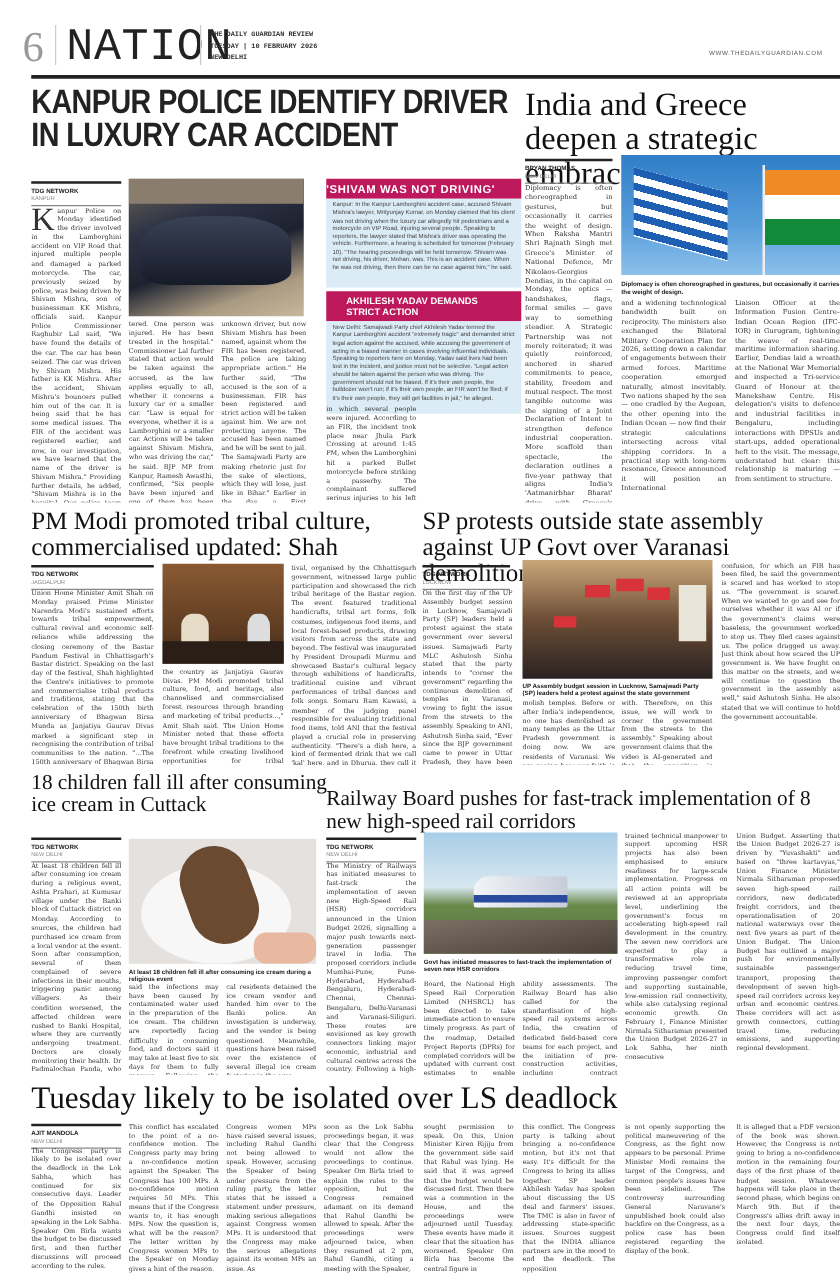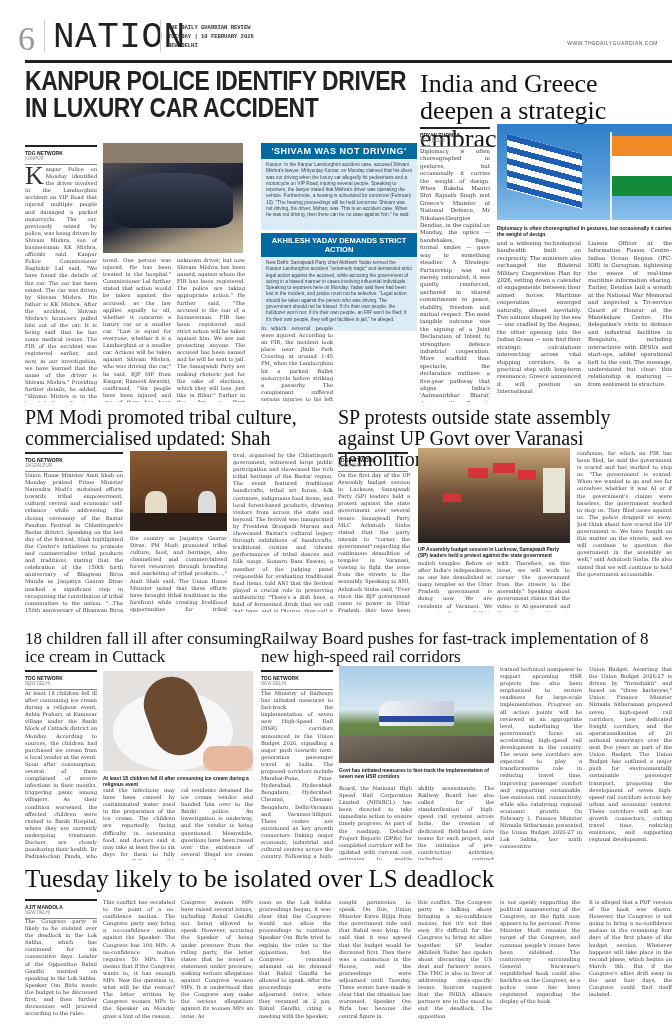--- a/index.html
+++ b/index.html
@@ -17,21 +17,21 @@
 .h-greece{left:420px;top:70px;width:252px;font-size:26px}
 .byline{font-family:"Liberation Sans",sans-serif}
 .byline .rl{height:2px;background:#222;margin-bottom:3px}
 .byline .nm{font-size:5px;font-weight:bold}
 .byline .pl{font-size:4.5px;color:#888;margin-bottom:3px}
 .byline .rl2{height:1px;background:#888}
 .txt{font-size:5.2px;line-height:7.1px;text-align:justify;color:#333}
 .col{position:absolute}
 .img{position:absolute;overflow:hidden}
 .caption{font-family:"Liberation Sans",sans-serif;font-weight:bold;font-size:5px;line-height:6px;color:#222}
-.redbox-h{background:#0369a1;color:#fff;font-family:"Liberation Sans",sans-serif;font-weight:bold;text-align:center}
+.redbox-h{background:#be185d;color:#fff;font-family:"Liberation Sans",sans-serif;font-weight:bold;}
 .bluebox{background:#dcecf7;font-family:"Liberation Sans",sans-serif;font-size:4.8px;line-height:6.3px;color:#444;padding:3px 5px}
 .dropcap{float:left;font-size:26px;line-height:20px;margin-right:2px;font-family:"Liberation Serif",serif}
 </style>
 </head>
 <body>
 
 <div class="abs masthead-num">6</div>
 <div class="abs masthead-div"></div>
 <div class="abs masthead-title">NATION</div>
 <div class="abs masthead-div2"></div>
@@ -59,21 +59,21 @@
   <div style="position:absolute;left:0;top:0;width:140px;height:20px;background:#8a7d6e"></div>
 </div>
 <div class="col txt" style="left:103px;top:257px;width:68px;height:145px;overflow:hidden">tered. One person was injured. He has been treated in the hospital." Commissioner Lal further stated that action would be taken against the accused, as the law applies equally to all, whether it concerns a luxury car or a smaller car. "Law is equal for everyone, whether it is a Lamborghini or a smaller car. Actions will be taken against Shivam Mishra, who was driving the car," he said. BJP MP from Kanpur, Ramesh Awasthi, confirmed, "Six people have been injured and one of them has been admitted to the hospital. Previously, FIR was registered against an</div>
 <div class="col txt" style="left:177px;top:257px;width:68px;height:145px;overflow:hidden">unknown driver, but now Shivam Mishra has been named, against whom the FIR has been registered. The police are taking appropriate action." He further said, "The accused is the son of a businessman. FIR has been registered and strict action will be taken against him. We are not protecting anyone. The accused has been named and he will be sent to jail. The Samajwadi Party are making rhetoric just for the sake of elections, which they will lose, just like in Bihar." Earlier in the day, a First Information Report (FIR) was registered following a Lamborghini car accident on VIP Road in Kanpur on Sunday,</div>
 
 <div class="col" style="left:261px;top:143px;width:156px">
   <div class="redbox-h" style="font-size:9px;padding:3px 0;letter-spacing:0.5px">'SHIVAM WAS NOT DRIVING'</div>
   <div class="bluebox" style="height:71px;overflow:hidden">Kanpur: In the Kanpur Lamborghini accident case, accused Shivam Mishra's lawyer, Mrityunjay Kumar, on Monday claimed that his client was not driving when the luxury car allegedly hit pedestrians and a motorcycle on VIP Road, injuring several people. Speaking to reporters, the lawyer stated that Mishra's driver was operating the vehicle. Furthermore, a hearing is scheduled for tomorrow (February 10). "The hearing proceedings will be held tomorrow. Shivam was not driving, his driver, Mohan, was. This is an accident case. When he was not driving, then there can be no case against him," he said.</div>
 </div>
 <div class="col" style="left:261px;top:233px;width:156px">
-  <div class="redbox-h" style="font-size:7.5px;padding:3px 2px">AKHILESH YADAV DEMANDS STRICT ACTION</div>
+  <div class="redbox-h" style="font-size:7.5px;padding:3px 16px">AKHILESH YADAV DEMANDS STRICT ACTION</div>
   <div class="bluebox" style="height:74px;overflow:hidden">New Delhi: Samajwadi Party chief Akhilesh Yadav termed the Kanpur Lamborghini accident "extremely tragic" and demanded strict legal action against the accused, while accusing the government of acting in a biased manner in cases involving influential individuals. Speaking to reporters here on Monday, Yadav said lives had been lost in the incident, and justice must not be selective. "Legal action should be taken against the person who was driving. The government should not be biased. If it's their own people, the bulldozer won't run; if it's their own people, an FIR won't be filed; if it's their own people, they will get facilities in jail," he alleged.</div>
 </div>
 <div class="col txt" style="left:261px;top:325px;width:72px;height:77px;overflow:hidden">in which several people were injured. According to an FIR, the incident took place near Jhula Park Crossing at around 1:45 PM, when the Lamborghini hit a parked Bullet motorcycle before striking a passerby. The complainant suffered serious injuries to his left leg, ankle, and outer body. The motorcycle was also badly damaged. The case has been registered under relevant sections of BNS 2023, including sections 281, 125(a), 125 (b), and 324(4), and the investigation has been assigned to SI Dinesh Kumar. DCP Central Kanpur Atul Kumar Srivastava confirmed that no arrests have been made so far.</div>
 <div class="col" style="left:340px;top:325px;width:76px;height:77px;overflow:hidden"></div>
 
 <div class="abs h-serif h-greece">India and Greece deepen a strategic embrace</div>
 <div class="col byline" style="left:420px;top:127px;width:70px">
   <div class="rl"></div>
   <div class="nm">BRYAN THOMAS</div>
   <div class="pl">NEW DELHI</div>
@@ -118,21 +118,21 @@
   <div style="position:absolute;left:75px;top:15px;width:22px;height:10px;background:#d8333a"></div>
   <div style="position:absolute;left:100px;top:22px;width:18px;height:10px;background:#d8333a"></div>
   <div style="position:absolute;left:25px;top:45px;width:18px;height:9px;background:#d8333a"></div>
   <div style="position:absolute;left:125px;top:20px;width:22px;height:45px;background:#e9e4d8"></div>
 </div>
 <div class="col caption" style="left:418px;top:546px;width:152px">UP Assembly budget session in Lucknow, Samajwadi Party (SP) leaders held a protest against the state government</div>
 <div class="col txt" style="left:418px;top:560px;width:74px;height:52px;overflow:hidden">molish temples. Before or after India's independence, no one has demolished as many temples as the Uttar Pradesh government is doing now. We are residents of Varanasi. We are seeing how our faith is being toyed</div>
 <div class="col txt" style="left:497px;top:560px;width:73px;height:52px;overflow:hidden">with. Therefore, on this issue, we will work to corner the government from the streets to the assembly." Speaking about government claims that the video is AI-generated and that the opposition is spreading</div>
 <div class="col txt" style="left:577px;top:450px;width:95px;height:162px;overflow:hidden">confusion, for which an FIR has been filed, he said the government is scared and has worked to stop us. "The government is scared. When we wanted to go and see for ourselves whether it was AI or if the government's claims were baseless, the government worked to stop us. They filed cases against us. The police dragged us away. Just think about how scared the UP government is. We have fought on this matter on the streets, and we will continue to question the government in the assembly as well," said Ashutosh Sinha. He also stated that we will continue to hold the government accountable.</div>
 
-<div class="abs h-serif" style="left:25px;top:630px;width:240px;font-size:17px">18 children fall ill after consuming ice cream in Cuttack</div>
+<div class="abs h-serif" style="left:25px;top:617px;width:240px;font-size:17px">18 children fall ill after consuming ice cream in Cuttack</div>
 <div class="col byline" style="left:25px;top:670px;width:72px">
   <div class="rl"></div>
   <div class="nm">TDG NETWORK</div>
   <div class="pl">NEW DELHI</div>
   <div class="rl2"></div>
 </div>
 <div class="col txt" style="left:25px;top:690px;width:72px;height:170px;overflow:hidden">At least 18 children fell ill after consuming ice cream during a religious event, Ashta Prahari, at Kumusar village under the Banki block of Cuttack district on Monday. According to sources, the children had purchased ice cream from a local vendor at the event. Soon after consumption, several of them complained of severe infections in their mouths, triggering panic among villagers. As their condition worsened, the affected children were rushed to Banki Hospital, where they are currently undergoing treatment. Doctors are closely monitoring their health. Dr Padmalochan Panda, who is treating the children,</div>
 <div class="img" style="left:103px;top:671px;width:150px;height:100px;background:#e4e1de">
   <div style="position:absolute;left:10px;top:20px;width:120px;height:80px;border-radius:50%;background:#f7f7f7"></div>
   <div style="position:absolute;left:45px;top:5px;width:55px;height:80px;border-radius:30px;background:#6b4a32;transform:rotate(-20deg)"></div>

